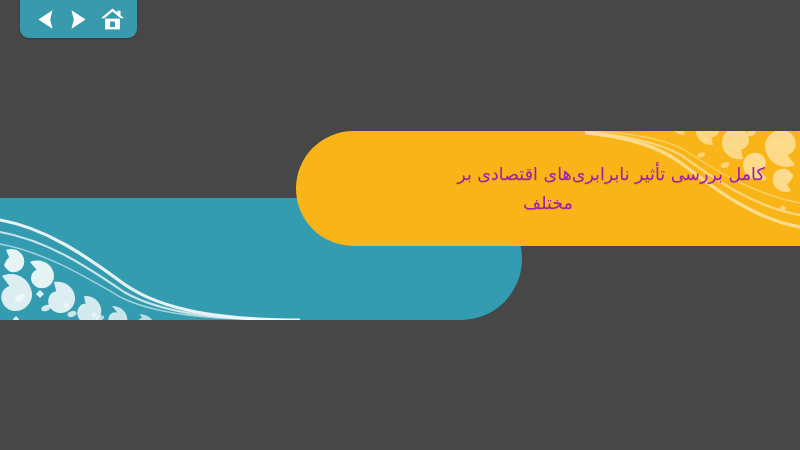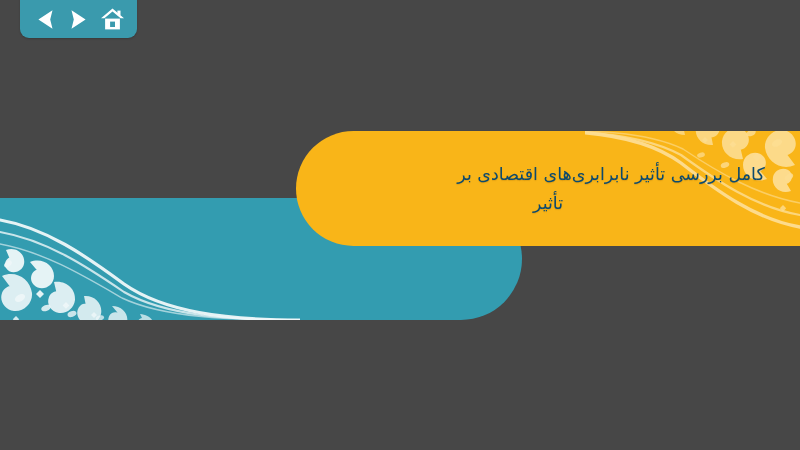--- a/index.html
+++ b/index.html
@@ -87,21 +87,21 @@
     opacity: 0.62;
   }
   #title-text {
     position: absolute;
     inset: 0;
     display: flex;
     flex-direction: column;
     align-items: center;
     justify-content: center;
     text-align: center;
-    color: #0c4a6e;
+    color: #a21caf;
     font-size: 17.5px;
     line-height: 1.62;
     font-weight: normal;
     text-shadow: 0 1px 1px rgba(120,70,0,0.18);
     direction: rtl;
     white-space: nowrap;
     z-index: 3;
   }
   #title-text .tline { display: block; }
   #title-text .tline-1 {
@@ -207,18 +207,18 @@
 
         <path d="M172,22 l4,4 -4,4 -4,-4 z" opacity="0.95"></path>
         <path d="M148,10 l3.4,3.4 -3.4,3.4 -3.4,-3.4 z" opacity="0.9"></path>
         <path d="M198,74 l3.2,3.2 -3.2,3.2 -3.2,-3.2 z" opacity="0.8"></path>
         <path d="M120,6 l3,3 -3,3 -3,-3 z" opacity="0.75"></path>
       </g>
     </svg>
 
     <div id="title-text">
       <span class="tline tline-1">کامل بررسی تأثیر نابرابری‌های اقتصادی بر</span>
-      <span class="tline tline-3">تأثیر</span>
+      <span class="tline tline-3">مختلف</span>
     </div>
 
   </div>
 
 </div>
 
 </body></html>

